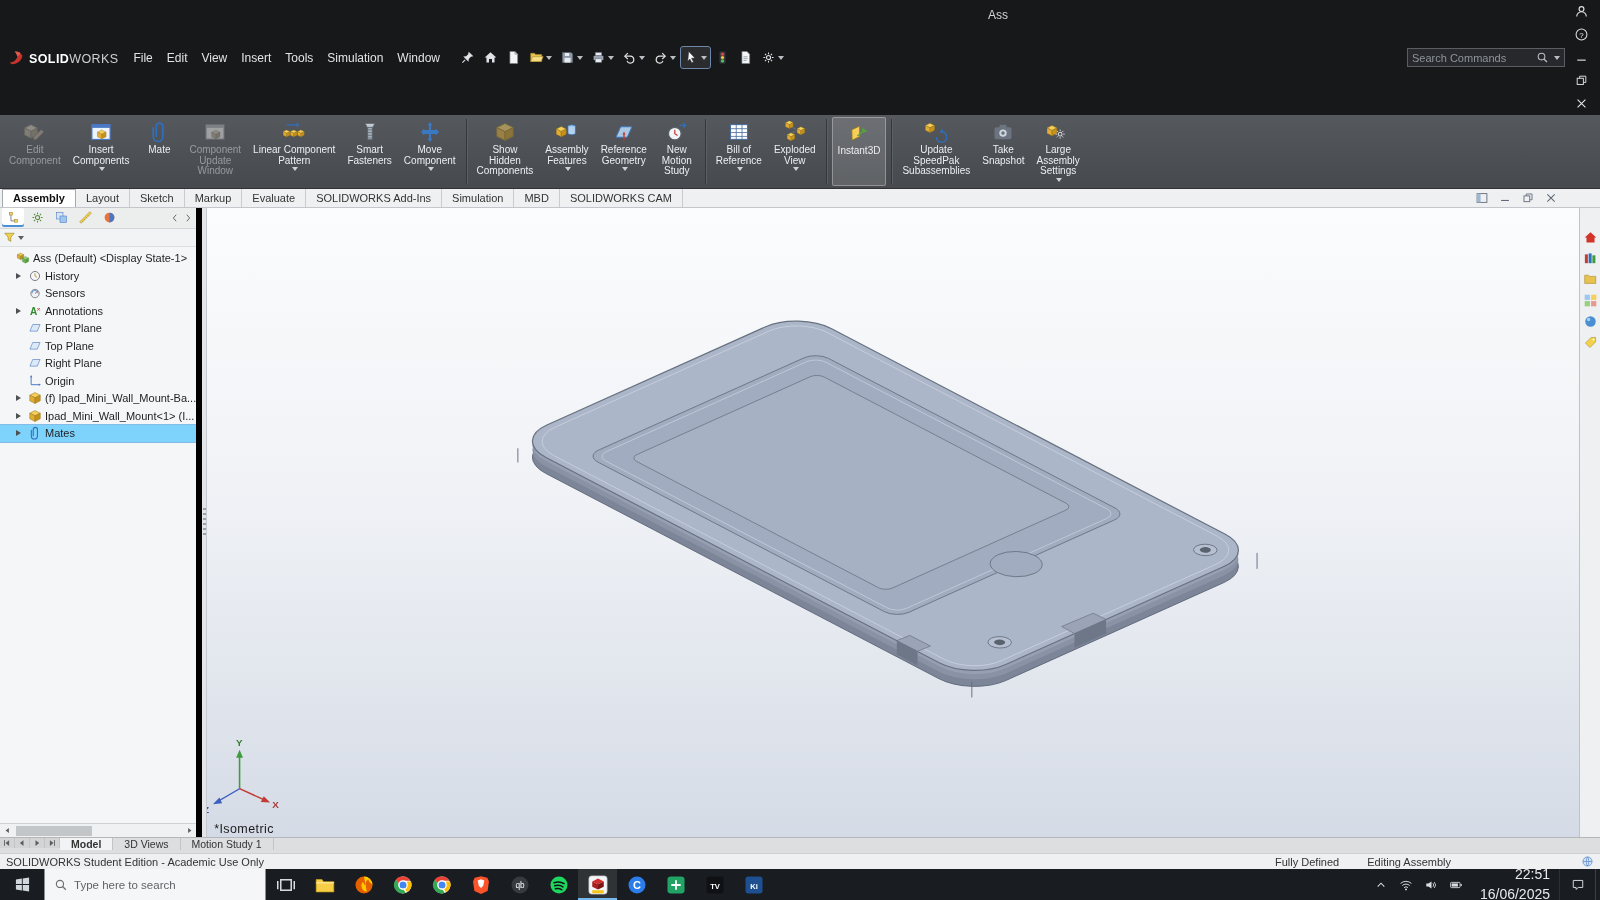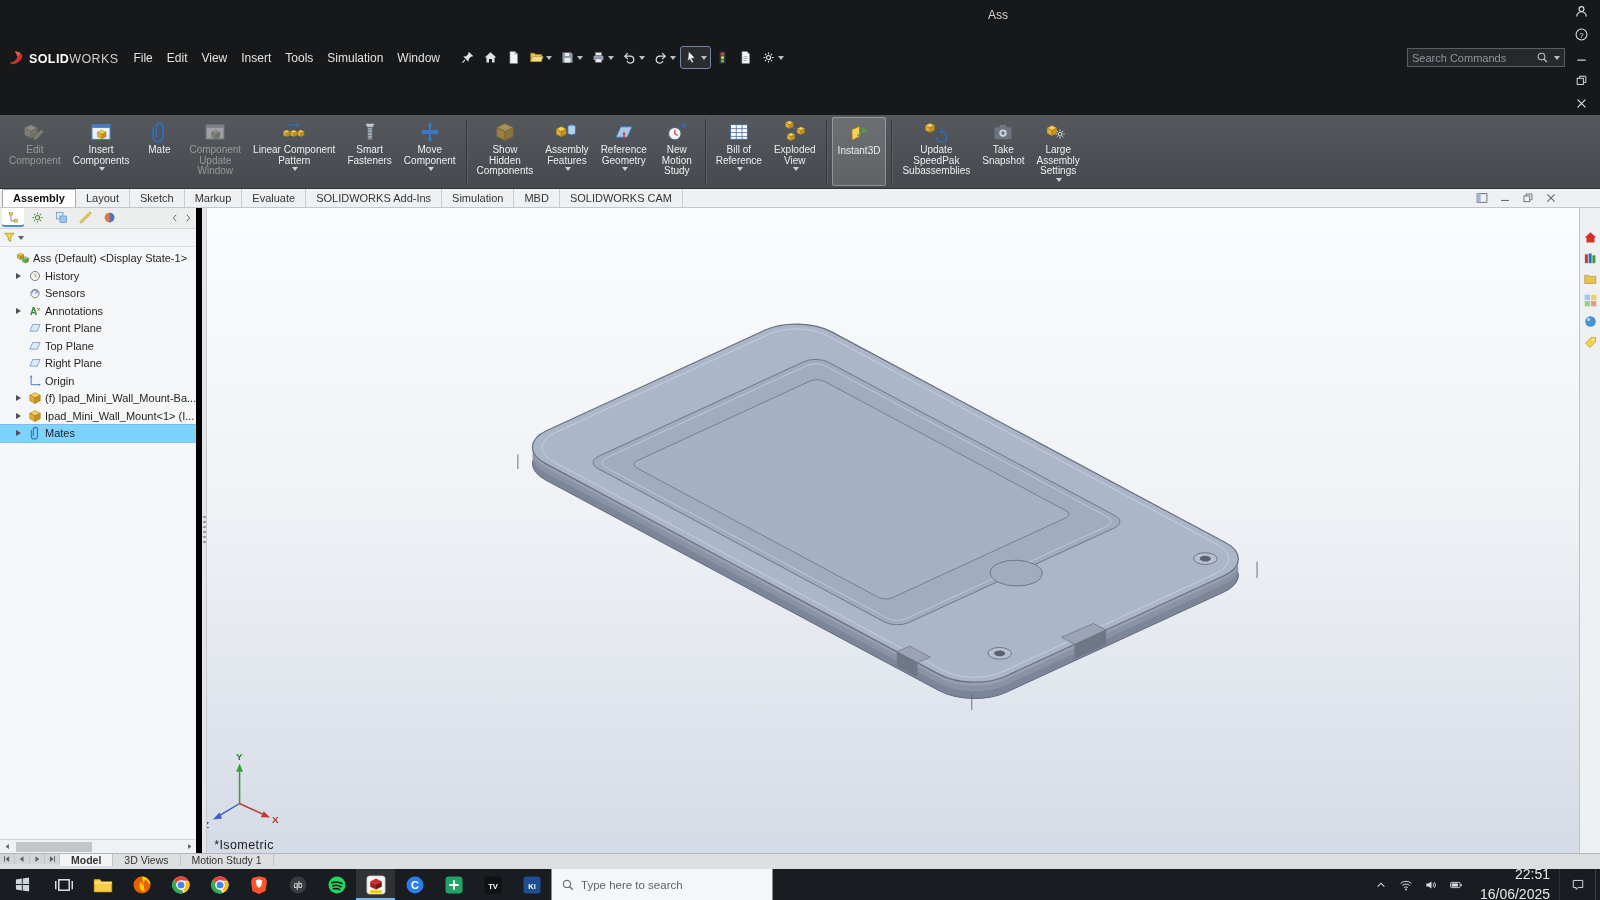--- a/index.html
+++ b/index.html
@@ -924,27 +924,48 @@
           </svg>
         </div>
       </div>
     <div id="doc-tab-list">
         <div class="dtab dactive">Model</div>
         <div class="dtab">3D Views</div>
         <div class="dtab">Motion Study 1</div>
       </div>
   </div>
 
+  <div id="statusbar">
+    <span id="sb-left">SOLIDWORKS Student Edition - Academic Use Only</span>
+    <span class="flex1"></span>
+    <span id="sb-def">Fully Defined</span>
+    <span id="sb-mode">Editing Assembly</span>
+    <span id="sb-globe">
+        <svg viewBox="0 0 16 16" class="ic ic13">
+          <circle cx="8" cy="8" r="5.6" fill="#cfe3f4" stroke="#4a78c4" stroke-width=".8"></circle>
+          <path d="M2.4 8h11.2M8 2.4c2 1.8 2 9.4 0 11.2M8 2.4c-2 1.8-2 9.4 0 11.2" fill="none" stroke="#4a78c4" stroke-width=".7"></path>
+        </svg>
+      </span>
+  </div>
 
   <footer id="taskbar">
     <div id="start">
         <svg viewBox="0 0 16 16" class="ic ic17">
           <path d="M1.8 3.2 7.4 2.4v5.2H1.8ZM8.2 2.3l6-1v6.3H8.2ZM1.8 8.4h5.6v5.2l-5.6-.8ZM8.2 8.4h6v6.3l-6-1Z" fill="#cfd6dc"></path>
         </svg>
       </div>
+    <div id="tb-search">
+      <span id="tb-search-ic">
+          <svg viewBox="0 0 16 16" class="ic ic14">
+            <circle cx="6.8" cy="6.8" r="4.1" fill="none" stroke="#6a6e72" stroke-width="1.3"></circle>
+            <path d="M9.8 9.8l3.7 3.7" stroke="#6a6e72" stroke-width="1.5"></path>
+          </svg>
+        </span>
+      <input placeholder="Type here to search" style="">
+    </div>
     <div id="tb-apps">
         <div class="tapp">
           <svg viewBox="0 0 16 16" class="ic ic22">
             <rect x="4.2" y="4.2" width="7.6" height="7.6" fill="none" stroke="#d8dde2" stroke-width="1.1"></rect>
             <path d="M2 5v6M14 5v6" stroke="#d8dde2" stroke-width="1.1"></path>
           </svg>
         </div>
         <div class="tapp">
           <svg viewBox="0 0 16 16" class="ic ic22">
             <path d="M1.6 4h4.2l1.2 1.6h7.4V13H1.6Z" fill="#f7ce46" stroke="#caa21a" stroke-width=".5"></path>
@@ -1022,29 +1043,20 @@
             <text x="8" y="10.6" font-size="5.5" text-anchor="middle" fill="#fff" font-weight="bold" font-family="sans-serif">TV</text>
           </svg>
         </div>
         <div class="tapp">
           <svg viewBox="0 0 16 16" class="ic ic22">
             <rect x="1.8" y="1.8" width="12.4" height="12.4" rx="2" fill="#1d4f91"></rect>
             <text x="8" y="10.6" font-size="5.5" text-anchor="middle" fill="#fff" font-weight="bold" font-family="sans-serif">Ki</text>
           </svg>
         </div>
       </div>
-    <div id="tb-search">
-      <span id="tb-search-ic">
-          <svg viewBox="0 0 16 16" class="ic ic14">
-            <circle cx="6.8" cy="6.8" r="4.1" fill="none" stroke="#6a6e72" stroke-width="1.3"></circle>
-            <path d="M9.8 9.8l3.7 3.7" stroke="#6a6e72" stroke-width="1.5"></path>
-          </svg>
-        </span>
-      <input placeholder="Type here to search" style="">
-    </div>
     <div class="flex1"></div>
     <div id="tb-tray">
         <div class="trbtn">
           <svg viewBox="0 0 16 16" class="ic ic14">
             <path d="M4.2 9.8 8 6l3.8 3.8" fill="none" stroke="#d8dde2" stroke-width="1.2"></path>
           </svg>
         </div>
         <div class="trbtn">
           <svg viewBox="0 0 16 16" class="ic ic14">
             <path d="M1.8 6.2a9.2 9.2 0 0 1 12.4 0M3.8 8.6a6.2 6.2 0 0 1 8.4 0M5.8 11a3.2 3.2 0 0 1 4.4 0" fill="none" stroke="#d8dde2" stroke-width="1.1"></path>

